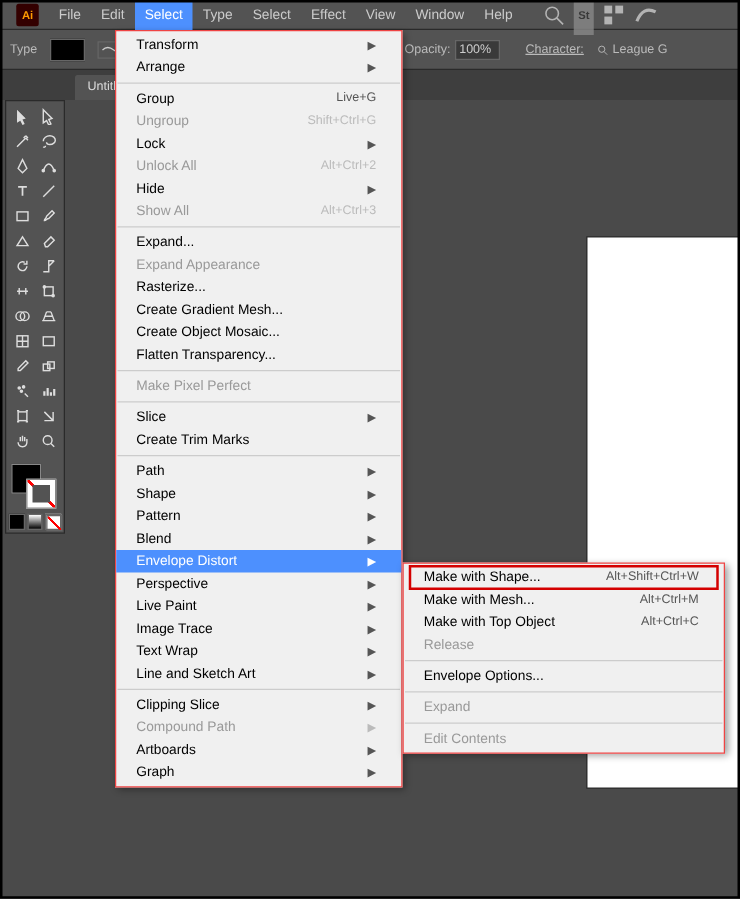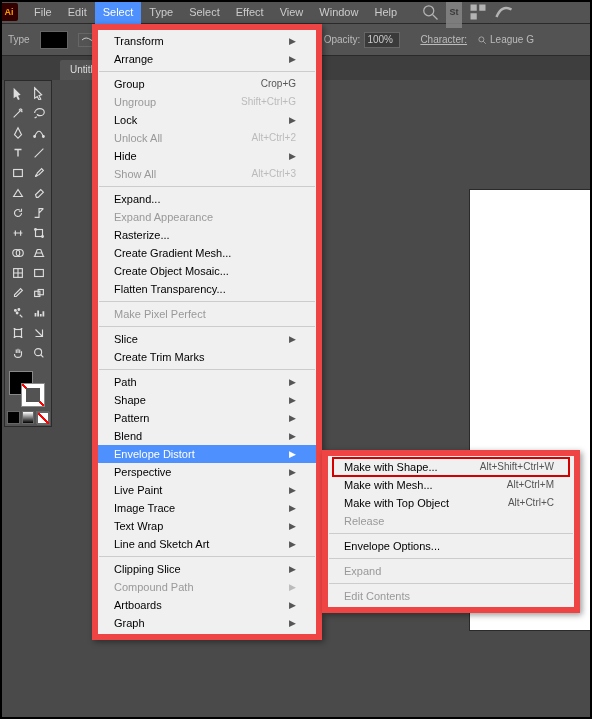--- a/index.html
+++ b/index.html
@@ -1,17 +1,17 @@
 <!DOCTYPE html>
 <html><head>
 <meta charset="utf-8">
 <style>
 *{margin:0;padding:0;box-sizing:border-box;font-family:"Segoe UI",Tahoma,sans-serif;user-select:none}
 body{background:#4a4a4a;width:592px;height:719px;overflow:hidden;position:relative;font-size:11px;color:#ccc}
-.menubar{height:24px;background:#535353;display:flex;align-items:center;padding-left:0;border-bottom:1px solid #2a2a2a}
+.menubar{height:24px;background:#535353;display:flex;align-items:center;padding-left:13px;border-bottom:1px solid #2a2a2a}
 .ai-logo{width:18px;height:18px;background:#330000;color:#ff9a00;font-weight:bold;font-size:9px;display:flex;align-items:center;justify-content:center;margin-right:8px;border-radius:2px}
 .menubar .m{padding:0 8px;height:24px;line-height:24px;cursor:default;font-size:11px}
 .menubar .m.open{background:#4d90fe;color:#fff}
 .menubar .sp{flex:0 0 12px}
 .menubar .ic{width:20px;height:20px;display:flex;align-items:center;justify-content:center;margin:0 3px;opacity:.8}
 .optbar{height:32px;background:#535353;display:flex;align-items:center;padding-left:8px;border-bottom:1px solid #2a2a2a;gap:10px}
 .optbar .lbl{font-size:10px;color:#bbb}
 .sw{width:28px;height:18px;background:#000;border:1px solid #666}
 .squig{width:26px;height:14px;border:1px solid #666;display:flex;align-items:center;justify-content:center}
 .opac{display:flex;align-items:center;gap:4px}
@@ -24,21 +24,21 @@
 .tbtn{width:22px;height:20px;display:flex;align-items:center;justify-content:center;color:#ddd;cursor:default}
 .tbtn svg{width:14px;height:14px;fill:none;stroke:#ddd;stroke-width:1.3}
 .fillstroke{position:relative;width:44px;height:40px;margin-top:6px}
 .fillstroke .f{position:absolute;left:2px;top:2px;width:24px;height:24px;background:#000;border:1px solid #888}
 .fillstroke .s{position:absolute;left:14px;top:14px;width:24px;height:24px;background:#fff;border:1px solid #888}
 .fillstroke .s::after{content:"";position:absolute;left:4px;top:4px;right:4px;bottom:4px;background:#535353}
 .fillstroke .s::before{content:"";position:absolute;left:0;top:0;width:100%;height:100%;background:linear-gradient(45deg,transparent 46%,red 46%,red 54%,transparent 54%)}
 .minisw{display:flex;gap:2px;margin-top:2px}
 .minisw div{width:13px;height:13px;border:1px solid #666}
 .canvas{position:absolute;left:470px;top:110px;width:200px;height:440px;background:#fff;box-shadow:0 0 0 1px #2a2a2a}
-.menu{position:absolute;background:#f0f0f0;border:6px solid #ef4444;box-shadow:2px 2px 6px rgba(0,0,0,.4);font-size:11px;color:#000;padding:2px 0}
+.menu{position:absolute;background:#f0f0f0;border:1px solid #ef4444;box-shadow:2px 2px 6px rgba(0,0,0,.4);font-size:11px;color:#000;padding:2px 0}
 .menu .it{height:18px;line-height:18px;padding:0 20px 0 16px;display:flex;justify-content:space-between;align-items:center;cursor:default;white-space:nowrap}
 .menu .it .arrow{font-size:9px;margin-left:30px;color:#555}
 .menu .it .sc{color:#555;font-size:10px;margin-left:30px}
 .menu .it.dis{color:#999}
 .menu .it.dis .sc,.menu .it.dis .arrow{color:#bbb}
 .menu .it.hov{background:#4d90fe;color:#fff}
 .menu .it.hov .arrow,.menu .it.hov .sc{color:#fff}
 .menu .sep{height:1px;background:#ccc;margin:3px 1px}
 .menu .it.boxed{position:relative}
 .menu .it.boxed::after{content:"";position:absolute;left:4px;right:4px;top:-1px;bottom:-1px;border:2px solid #d40000;pointer-events:none}
@@ -319,21 +319,21 @@
       <span>Transform</span>
       <span class="arrow">▶</span>
     </div>
     <div class="it">
       <span>Arrange</span>
       <span class="arrow">▶</span>
     </div>
     <div class="sep"></div>
     <div class="it">
       <span>Group</span>
-      <span class="sc">Crop+G</span>
+      <span class="sc">Live+G</span>
     </div>
     <div class="it dis">
       <span>Ungroup</span>
       <span class="sc">Shift+Ctrl+G</span>
     </div>
     <div class="it">
       <span>Lock</span>
       <span class="arrow">▶</span>
     </div>
     <div class="it dis">

